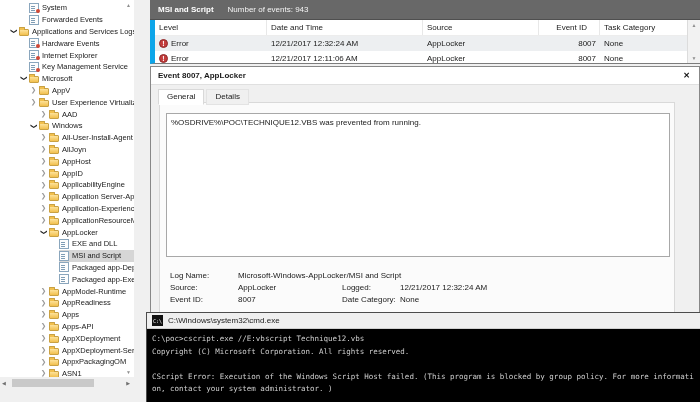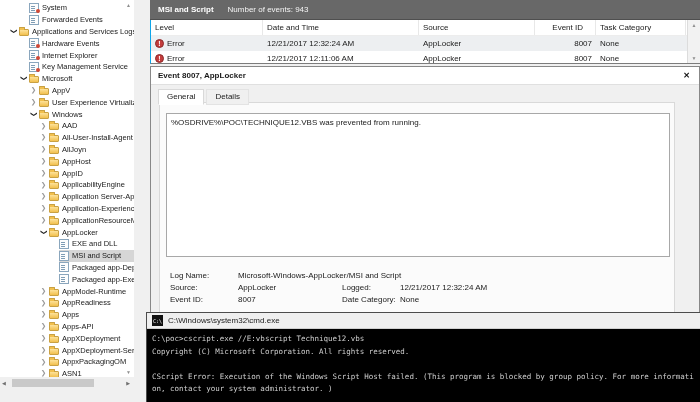--- a/index.html
+++ b/index.html
@@ -37,21 +37,21 @@
   .hsb .lt{position:absolute;left:2px;top:3px}
   .hsb .rt{position:absolute;right:4px;top:3px}
   .hsb .thumb{position:absolute;left:12px;top:2px;width:82px;height:8px;background:#c9c9c9}
   
   .rheader{position:absolute;left:150px;top:0;width:550px;height:20px;background:#686868;
         color:#fff;display:flex;align-items:center;border-bottom:1px solid #4f4f4f;box-sizing:border-box}
   .rheader .t{font-weight:bold;margin-left:8px}
   .rheader .s{margin-left:14px;color:#f4f4f4}
   
   .etable{position:absolute;left:150px;top:20px;width:550px;height:44px;background:#fff;
-        border-left:1px solid #0ea5e9;border-bottom:1px solid #7c7c7c;box-sizing:border-box}
+        border-left:5px solid #0ea5e9;border-bottom:1px solid #7c7c7c;box-sizing:border-box}
   .thead{display:flex;height:15px;align-items:center;border-bottom:1px solid #ededed}
   .hcell{padding-left:4px;box-sizing:border-box;border-right:1px solid #e8e8e8;height:100%;
         display:flex;align-items:center;overflow:hidden}
   .hcell.r{justify-content:flex-end;padding-right:12px}
   .c0{width:112px}.c1{width:156px}.c2{width:116px}.c3{width:61px}.c4{width:90px}
   .erow{display:flex;height:15px;align-items:center}
   .erow.sel{background:#edeff1}
   .ecell{padding-left:4px;box-sizing:border-box;overflow:hidden;display:flex;align-items:center;height:100%}
   .ecell.r{justify-content:flex-end;padding-right:4px}
   .eicon{width:9px;height:9px;border-radius:50%;background:#c43c3c;border:1px solid #8d2a2a;
@@ -159,33 +159,33 @@
     </div>
     <div class="trow">
       <span class="tspacer" style="width: 28px;"></span>
       <span class="tarrow">❯</span>
       <span class="thl">
         <span class="ticon folder"></span>
         <span class="tlabel">User Experience Virtualization</span>
       </span>
     </div>
     <div class="trow">
+      <span class="tspacer" style="width: 38px;"></span>
+      <span class="tarrow">❯</span>
+      <span class="thl">
+        <span class="ticon folder"></span>
+        <span class="tlabel">AAD</span>
+      </span>
+    </div>
+    <div class="trow">
       <span class="tspacer" style="width: 28px;"></span>
       <span class="tarrow exp">❯</span>
       <span class="thl">
         <span class="ticon folder"></span>
         <span class="tlabel">Windows</span>
-      </span>
-    </div>
-    <div class="trow">
-      <span class="tspacer" style="width: 38px;"></span>
-      <span class="tarrow">❯</span>
-      <span class="thl">
-        <span class="ticon folder"></span>
-        <span class="tlabel">AAD</span>
       </span>
     </div>
     <div class="trow">
       <span class="tspacer" style="width: 38px;"></span>
       <span class="tarrow">❯</span>
       <span class="thl">
         <span class="ticon folder"></span>
         <span class="tlabel">All-User-Install-Agent</span>
       </span>
     </div>

